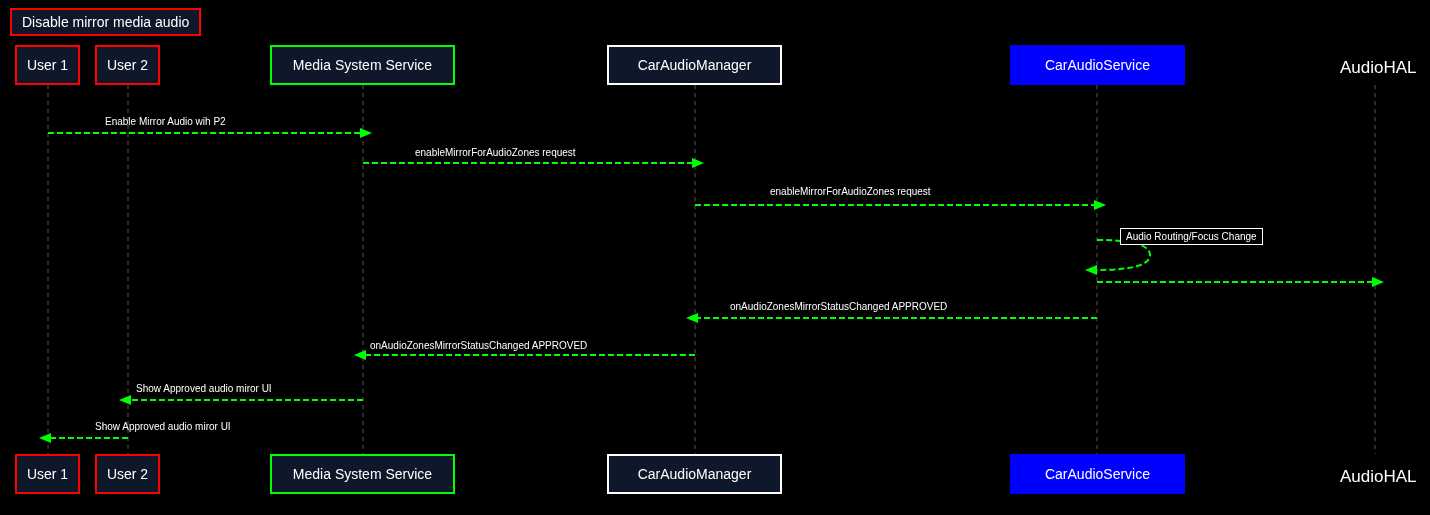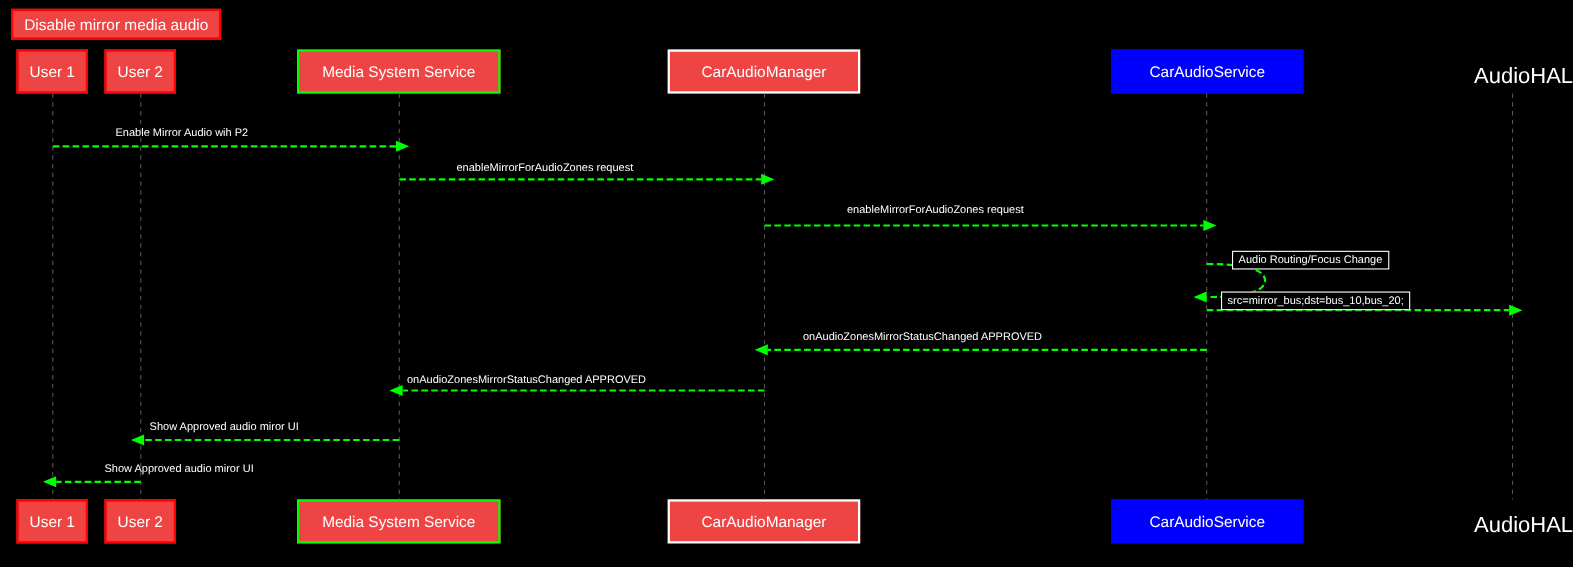--- a/index.html
+++ b/index.html
@@ -15,30 +15,30 @@
     }
     .diagram-container {
       position: relative;
       width: 1430px;
       height: 515px;
     }
     .actor-box {
       position: absolute;
       border: 2px solid;
       padding: 4px 10px;
-      background: #ef4444;
+      background: #0f172a;
       font-size: 14px;
       white-space: nowrap;
       display: flex;
       align-items: center;
       justify-content: center;
     }
     .actor-label {
       position: absolute;
-      font-size: 20px;
+      font-size: 17px;
       white-space: nowrap;
       color: #fff;
     }
     .msg-label {
       position: absolute;
       color: #fff;
       white-space: nowrap;
       font-size: 10px;
     }
     
@@ -142,21 +142,20 @@
   </svg>
 
   <div class="msg-label" style="left:105px;top:116px;">Enable Mirror Audio wih P2</div>
 
   <div class="msg-label" style="left:415px;top:147px;">enableMirrorForAudioZones request</div>
 
   <div class="msg-label" style="left:770px;top:186px;">enableMirrorForAudioZones request</div>
 
   <div class="msg-label" style="left:1110px;top:228px;border:1px solid #fff;padding:2px 5px;background:#000;margin-left:10px;">Audio Routing/Focus Change</div>
 
-  <div class="msg-label" style="left:1110px;top:265px;border:1px solid #fff;padding:2px 5px;background:#000;">src=mirror_bus;dst=bus_10,bus_20;</div>
 
   <div class="msg-label" style="left:730px;top:301px;">onAudioZonesMirrorStatusChanged APPROVED</div>
 
   <div class="msg-label" style="left:370px;top:340px;">onAudioZonesMirrorStatusChanged APPROVED</div>
 
   <div class="msg-label" style="left:136px;top:383px;">Show Approved audio miror UI</div>
 
   <div class="msg-label" style="left:95px;top:421px;">Show Approved audio miror UI</div>
 
 </div>

